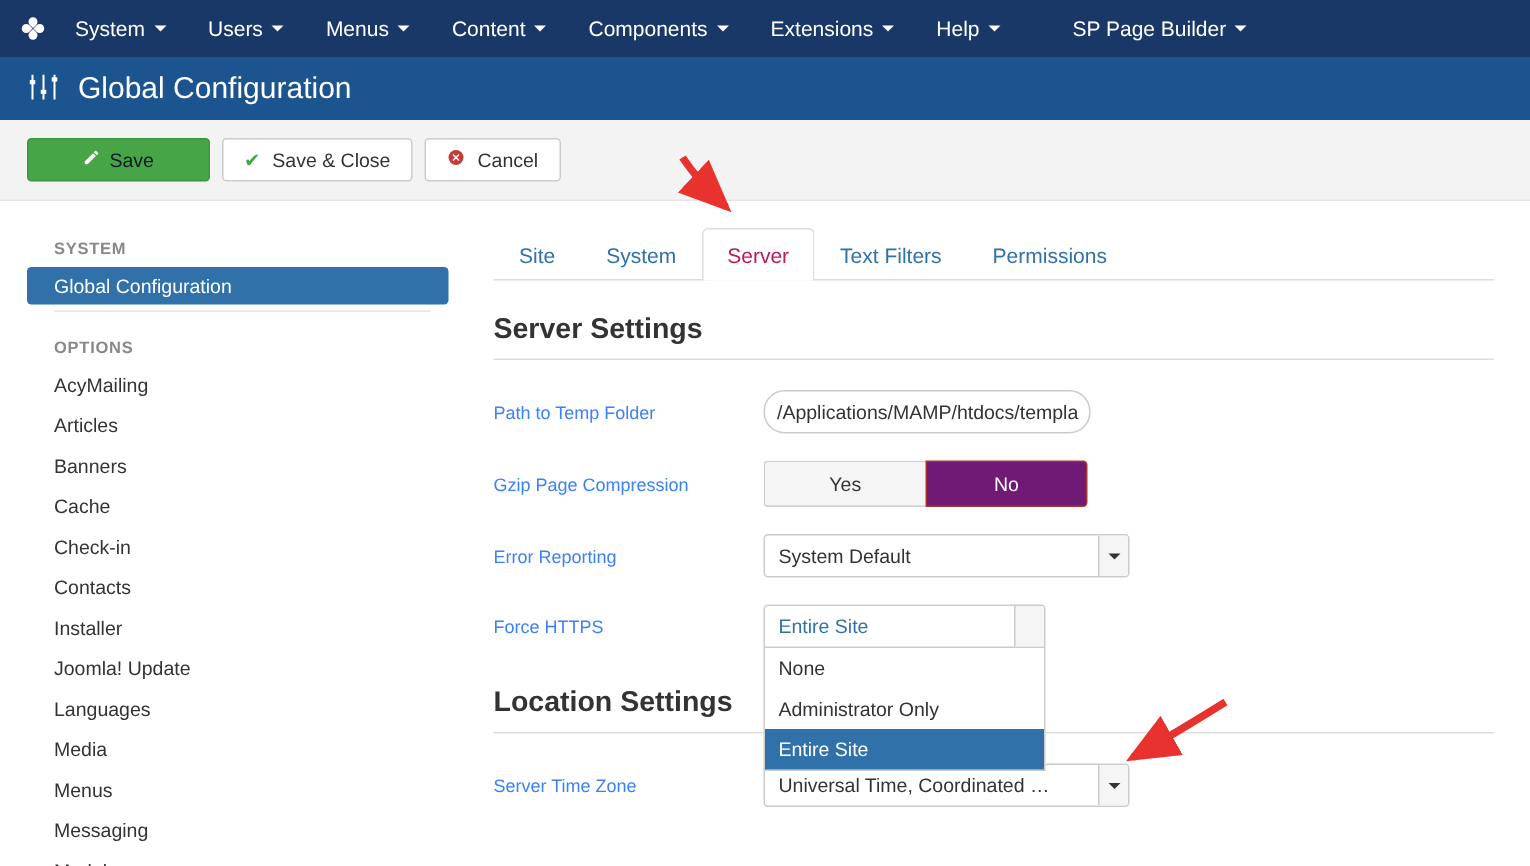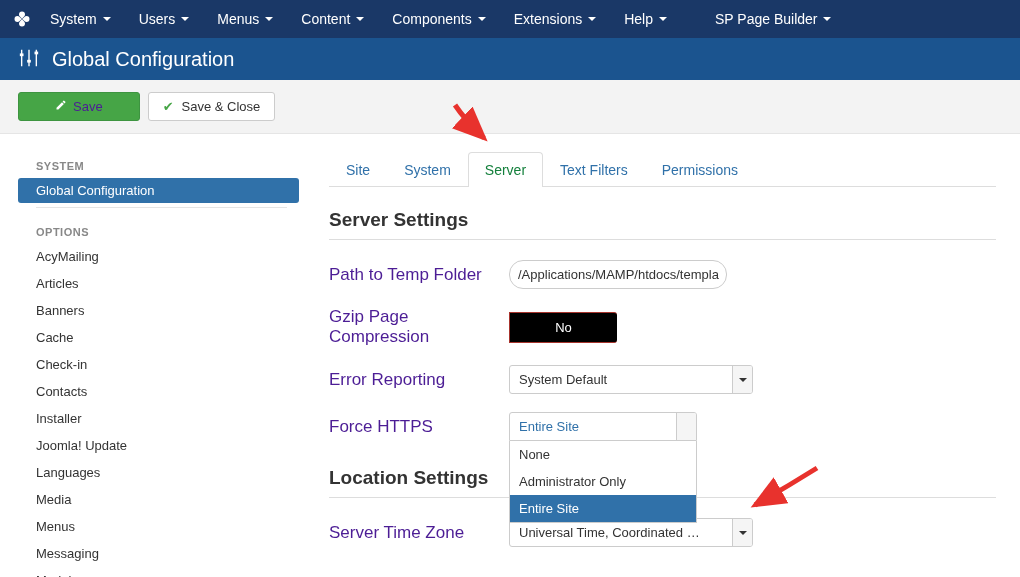--- a/index.html
+++ b/index.html
@@ -14,54 +14,54 @@
     .caret { display: inline-block; width: 0; height: 0; margin-left: 6px; border-left: 4px solid transparent; border-right: 4px solid transparent; border-top: 4px solid #fff; vertical-align: middle; }
     
     
     .titlebar { background: #1b548f; height: 42px; display: flex; align-items: center; padding: 0 18px; color: #fff; }
     .titlebar .title-icon svg { width: 22px; height: 22px; fill: #fff; margin-right: 12px; }
     .titlebar h1 { font-size: 20px; font-weight: 400; }
     
     
     .toolbar { background: #f3f3f3; padding: 12px 18px; display: flex; gap: 8px; border-bottom: 1px solid #e5e5e5; }
     .btn { display: inline-flex; align-items: center; justify-content: center; padding: 6px 14px; border: 1px solid #ccc; border-radius: 3px; background: #fff; cursor: pointer; font-size: 13px; color: #333; }
-    .btn-success { background: #46a546; border-color: #3d9440; color: #4c1d95; padding: 6px 36px; text-align: center; }
+    .btn-success { background: #46a546; border-color: #3d9440; color: #0f172a; padding: 6px 36px; text-align: center; }
     .btn-success .icon-apply { margin-right: 6px; }
     .btn .icon-check { color: #46a546; margin-right: 8px; }
     .btn .icon-cancel { color: #c43c35; margin-right: 8px; }
     
     
     .main { display: flex; }
     .sidebar { width: 305px; padding: 18px 0 18px 18px; }
     .sidebar-heading { color: #888; font-size: 11px; font-weight: bold; padding: 8px 14px 6px 18px; letter-spacing: 0.5px; }
     .sidebar-list { list-style: none; margin-bottom: 4px; }
     .sidebar-list li { padding: 5px 14px 5px 18px; cursor: pointer; font-size: 13px; color: #333; border-radius: 3px; margin: 0 6px 2px 0; }
     .sidebar-list li.active { background: #3071a9; color: #fff; }
     .sidebar hr { border: none; border-top: 1px solid #e5e5e5; margin: 4px 18px 10px 18px; }
     
     .content { flex: 1; padding: 18px 24px; }
     
     
     .tabs { display: flex; border-bottom: 1px solid #ddd; margin-bottom: 22px; }
     .tab { padding: 9px 16px; color: #3071a9; cursor: pointer; font-size: 14px; border: 1px solid transparent; border-bottom: none; margin-bottom: -1px; border-radius: 4px 4px 0 0; }
-    .tab.active { color: #15803d; background: #fff; border-color: #ddd; }
+    .tab.active { color: #be185d; background: #fff; border-color: #ddd; }
     
     
     .section-title { font-size: 19px; font-weight: 700; color: #333; padding-bottom: 8px; border-bottom: 1px solid #ddd; margin-bottom: 20px; }
     .section-block { margin-bottom: 26px; }
     .form-row { display: flex; align-items: center; margin-bottom: 18px; }
-    .form-label { width: 180px; font-size: 17px; color: #4c1d95; }
+    .form-label { width: 180px; font-size: 12px; color: #3b82f6; }
     .form-control { flex: 0 0 auto; }
     .text-input { width: 218px; padding: 6px 8px; border: 1px solid #ccc; border-radius: 14px; font-size: 13px; white-space: nowrap; overflow: hidden; text-overflow: clip; }
     
     .btn-group { display: inline-flex; }
     .btn-group .toggle-btn { width: 108px; padding: 7px 0; text-align: center; border: 1px solid #ccc; background: #f5f5f5; cursor: pointer; font-size: 13px; }
     .btn-group .toggle-btn:first-child { border-radius: 3px 0 0 3px; border-right: none; }
     .btn-group .toggle-btn:last-child { border-radius: 0 3px 3px 0; }
-    .btn-group .toggle-btn.active-no { background: #000000; color: #fff; border-color: #a7342d; }
+    .btn-group .toggle-btn.active-no { background: #701a75; color: #fff; border-color: #a7342d; }
     
     .select-like { display: inline-flex; width: 244px; border: 1px solid #ccc; border-radius: 3px; overflow: hidden; cursor: pointer; position: relative; }
     .select-like .select-text { flex: 1; padding: 6px 9px; font-size: 13px; white-space: nowrap; overflow: hidden; text-overflow: ellipsis; }
     .select-like .select-caret { width: 20px; display: flex; align-items: center; justify-content: center; border-left: 1px solid #ccc; background: #f5f5f5; }
     .select-like .select-caret .tri-down { width: 0; height: 0; border-left: 4px solid transparent; border-right: 4px solid transparent; border-top: 4px solid #333; }
     
     .select-open { display: inline-block; width: 188px; position: relative; }
     .select-open .select-head { display: flex; border: 1px solid #ccc; border-radius: 3px 3px 0 0; overflow: hidden; cursor: pointer; }
     .select-open .select-head .select-text { flex: 1; padding: 6px 9px; font-size: 13px; color: #3071a9; }
     .select-open .select-head .select-caret { width: 20px; display: flex; align-items: center; justify-content: center; border-left: 1px solid #ccc; background: #f5f5f5; }
@@ -111,20 +111,29 @@
     <span class="icon-apply">
       <svg width="12" height="12" viewBox="0 0 24 24" fill="#fff">
           <path d="M3 17.25V21h3.75l11-11-3.75-3.75-11 11zM20.7 7.04a1 1 0 0 0 0-1.41l-2.34-2.34a1 1 0 0 0-1.41 0l-1.83 1.83 3.75 3.75 1.83-1.83z"></path>
         </svg>
     </span>
     <span>Save</span>
   </button>
   <button class="btn">
     <span class="icon-check">✔</span>
     <span>Save &amp; Close</span>
+  </button>
+  <button class="btn">
+    <span class="icon-cancel">
+      <svg width="12" height="12" viewBox="0 0 24 24">
+          <circle cx="12" cy="12" r="10" fill="#c43c35"></circle>
+          <path d="M8 8l8 8M16 8l-8 8" stroke="#fff" stroke-width="2"></path>
+        </svg>
+    </span>
+    <span>Cancel</span>
   </button>
 </div>
 
 <div class="main">
 
   <div class="sidebar">
     <div class="sidebar-heading">SYSTEM</div>
     <ul class="sidebar-list" id="sidebar-system">
         <li class="active">Global Configuration</li>
       </ul>
@@ -164,20 +173,21 @@
         <div class="form-label">Path to Temp Folder</div>
         <div class="form-control">
           <div class="text-input">/Applications/MAMP/htdocs/templa</div>
         </div>
       </div>
 
       <div class="form-row">
         <div class="form-label">Gzip Page Compression</div>
         <div class="form-control">
           <div class="btn-group">
+            <div class="toggle-btn">Yes</div>
             <div class="toggle-btn active-no">No</div>
           </div>
         </div>
       </div>
 
       <div class="form-row">
         <div class="form-label">Error Reporting</div>
         <div class="form-control">
           <div class="select-like">
             <div class="select-text">System Default</div>

